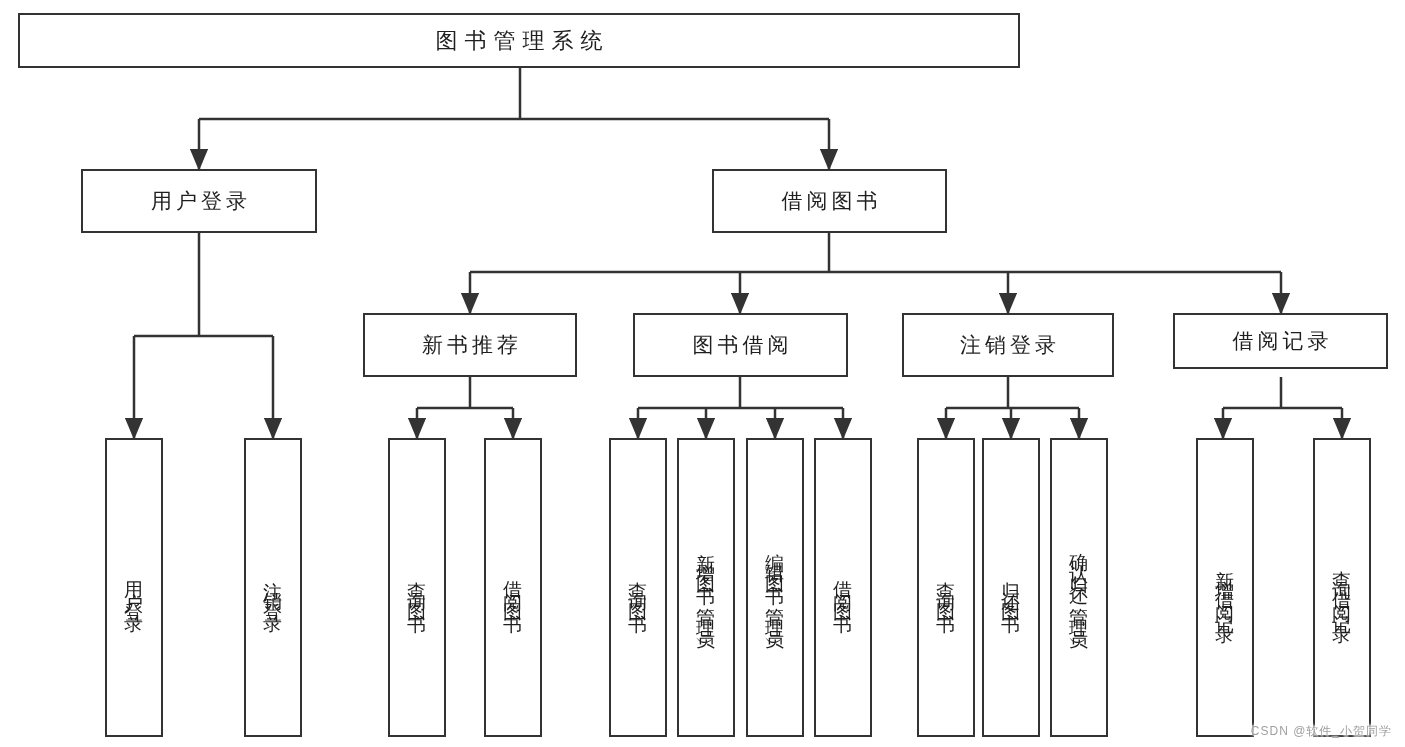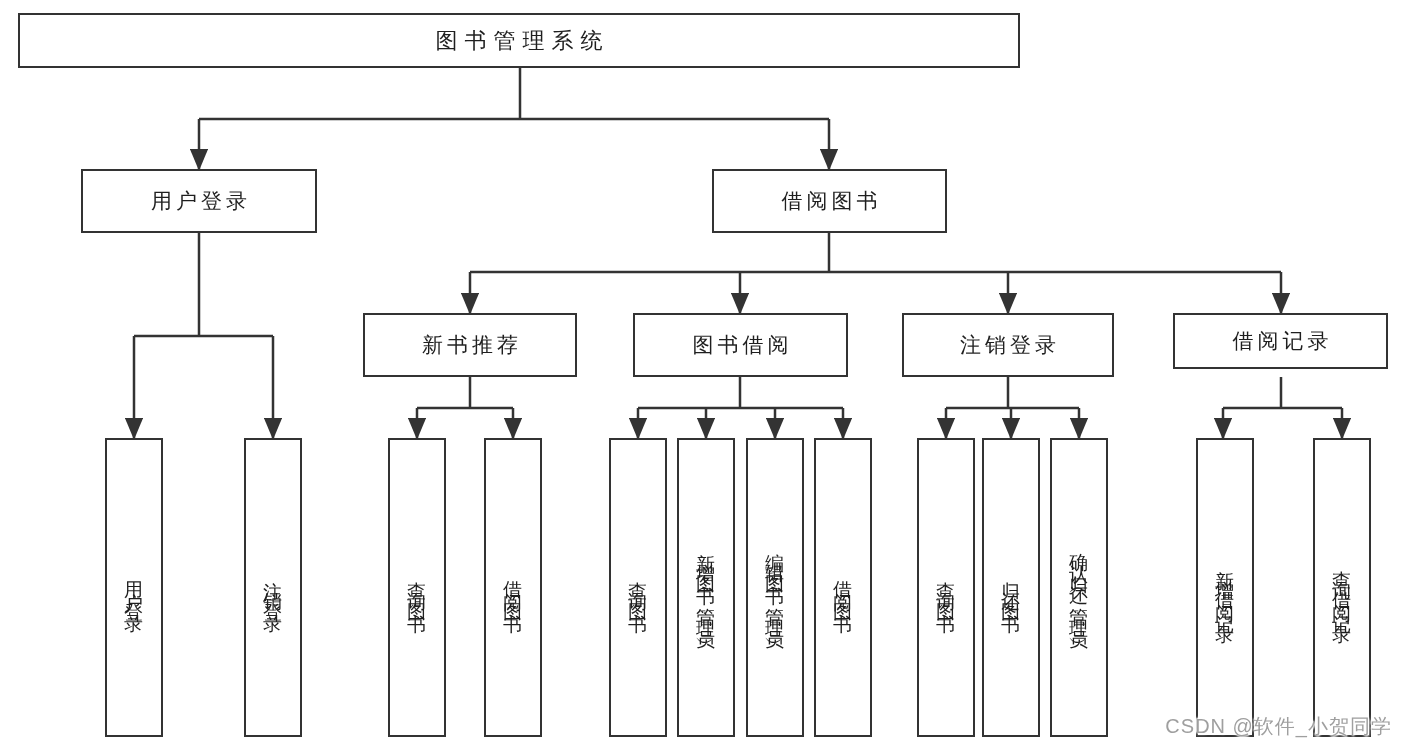--- a/index.html
+++ b/index.html
@@ -35,21 +35,21 @@
     font-size:19px;
     line-height:1;
     letter-spacing:11px;
     color:#1f1f1f;
     white-space:nowrap;
   }
   .watermark{
     position:absolute;
     right:13px;bottom:7px;
     z-index:5;
-    font-size:20px;
+    font-size:12px;
     letter-spacing:1px;
     color:#9f9f9f;
     text-shadow:0 0 2px #ffffff,0 0 4px #ffffff,1px 1px 2px #ffffff,-1px -1px 2px #ffffff;
     white-space:nowrap;
   }
 </style>
 </head>
 <body>
 
 <div class="canvas">

